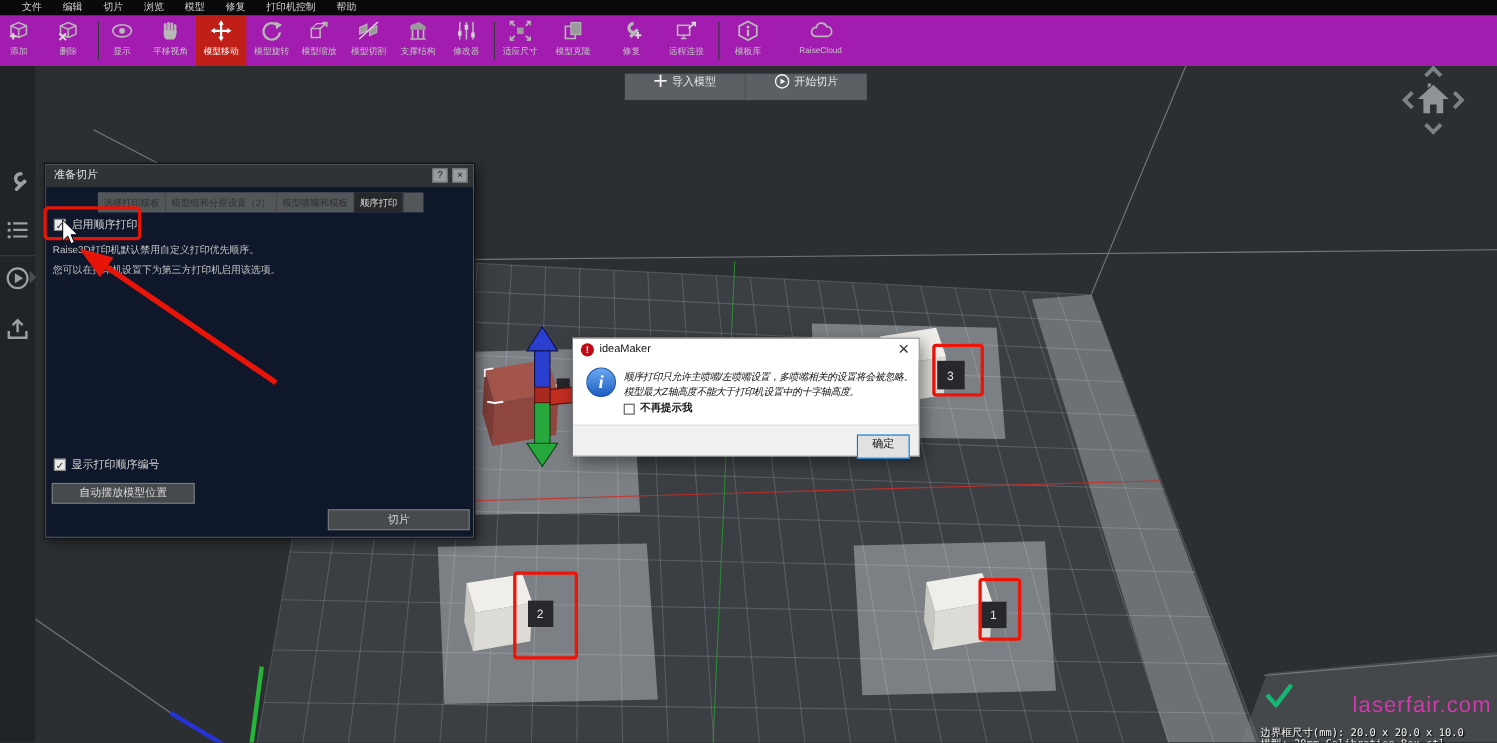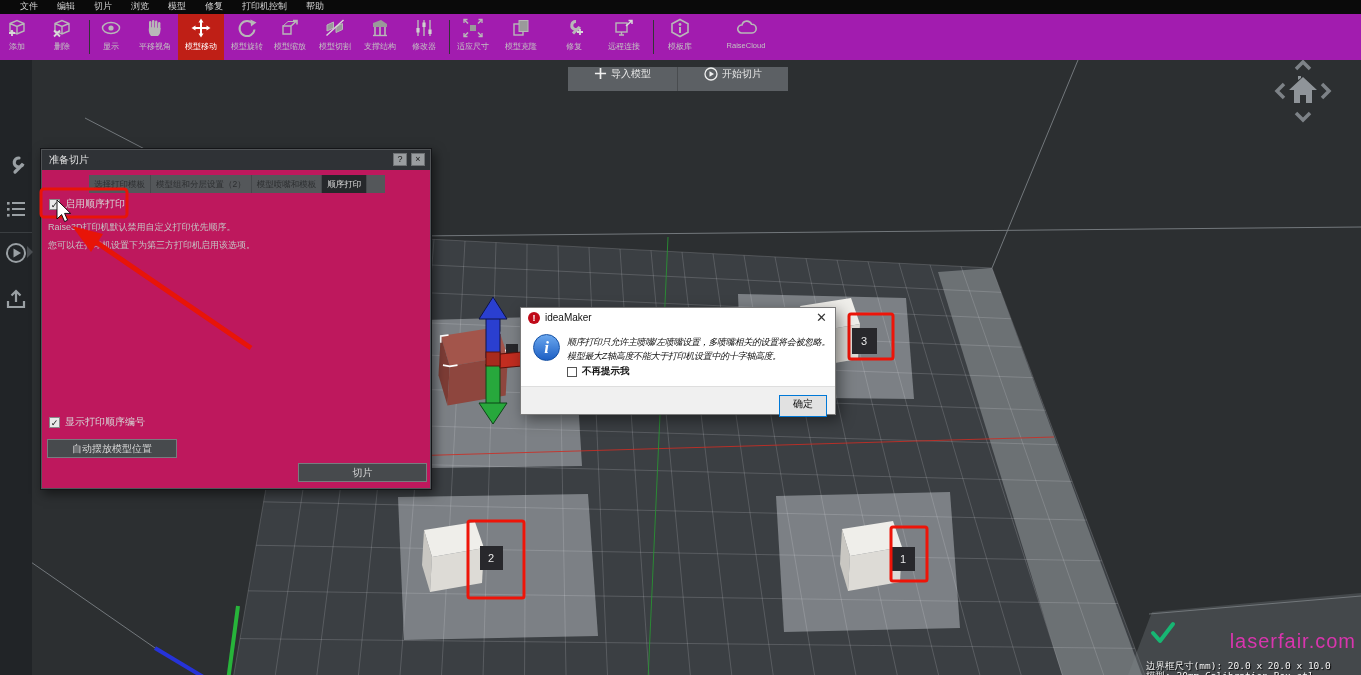--- a/index.html
+++ b/index.html
@@ -23,21 +23,21 @@
 
   .sidebar { position:absolute; left:0; top:60px; width:32px; height:615px; background:#212427; z-index:4; }
   .sidebar .sdiv { position:absolute; left:0; top:172px; width:32px; height:1px; background:#3a3e41; }
   .sicon { position:absolute; left:5px; width:22px; height:22px; }
   .snotch { position:absolute; left:27px; top:186px; width:0; height:0; border-top:6px solid transparent; border-bottom:6px solid transparent; border-left:6px solid #4a4e52; }
 
   .nav { position:absolute; left:1268px; top:56px; width:70px; height:70px; z-index:4; }
 
   #vp { position:absolute; left:0; top:0; width:1361px; height:675px; z-index:1; }
 
-  .dlg { position:absolute; left:40px; top:148px; width:392px; height:342px; background:#be185d; border:1px solid #141518; box-shadow:0 0 0 1px #505356 inset, 3px 4px 10px rgba(0,0,0,.5); z-index:10; }
+  .dlg { position:absolute; left:40px; top:148px; width:392px; height:342px; background:#0f172a; border:1px solid #141518; box-shadow:0 0 0 1px #505356 inset, 3px 4px 10px rgba(0,0,0,.5); z-index:10; }
   .dlg-title { position:absolute; left:1px; top:1px; right:1px; height:20px; background:#2f3236; color:#e4e4e4; font-size:10px; line-height:20px; padding-left:7px; }
   .dlg-btn { position:absolute; top:4px; width:14px; height:13px; background:#9a9da0; border:1px solid #6e7174; color:#1c1c1c; font-size:9px; line-height:11px; text-align:center; }
   .dlg-help { right:24px; }
   .dlg-close { right:6px; }
   .tabbar { position:absolute; left:48px; top:26px; width:296px; height:18px; background:#54575a; display:flex; }
   .tab { height:18px; font-size:8.5px; line-height:18px; padding:0 5px; color:#2d2f31; background:#54575a; border-right:1px solid #46494c; white-space:nowrap; }
   .tab.active { background:#26282b; color:#dcdcdc; }
   .cbrow { position:absolute; display:flex; align-items:center; gap:5px; }
   .cbox { width:11px; height:11px; background:#e9e9e9; border:1px solid #888; font-size:9px; line-height:11px; color:#111; text-align:center; }
   .cblabel { font-size:10px; color:#d6d6d6; white-space:nowrap; }

